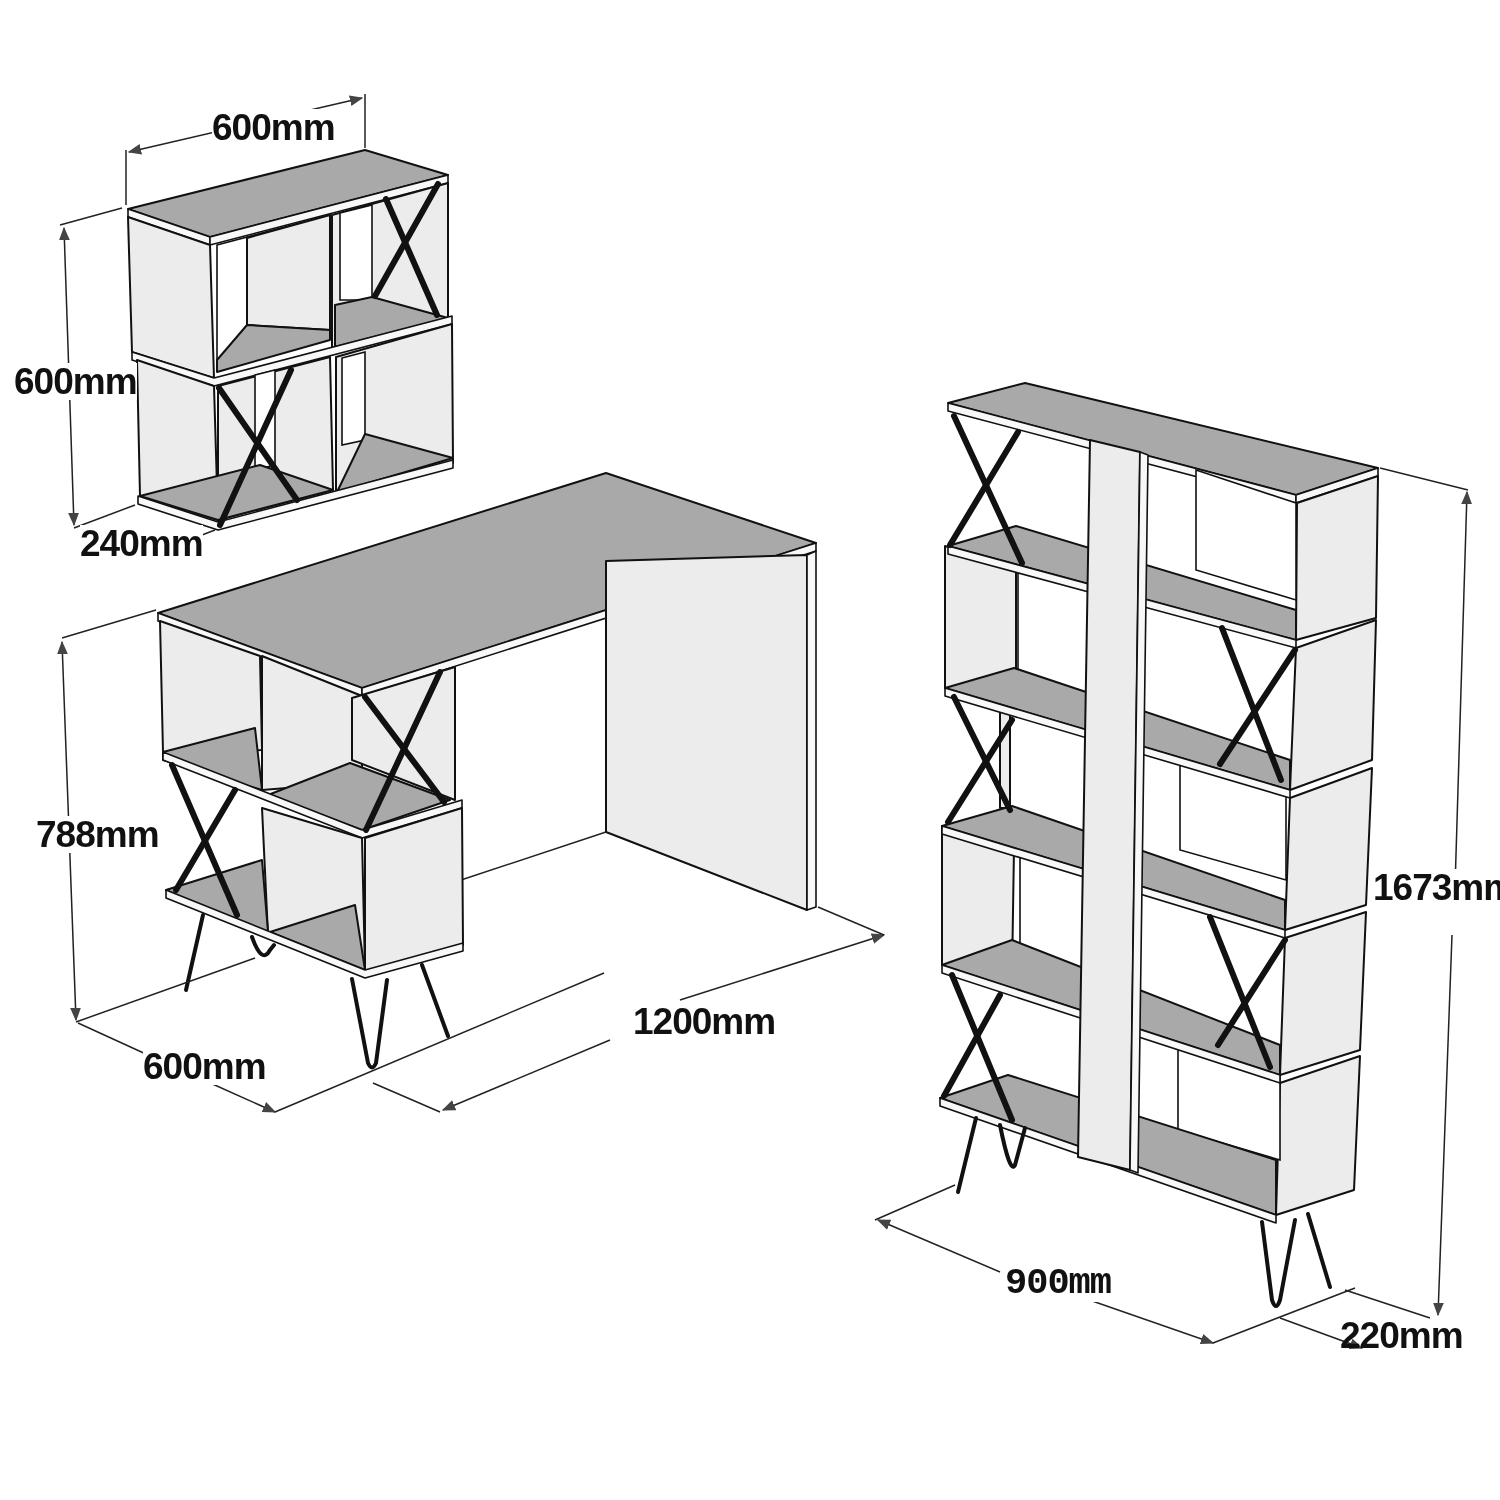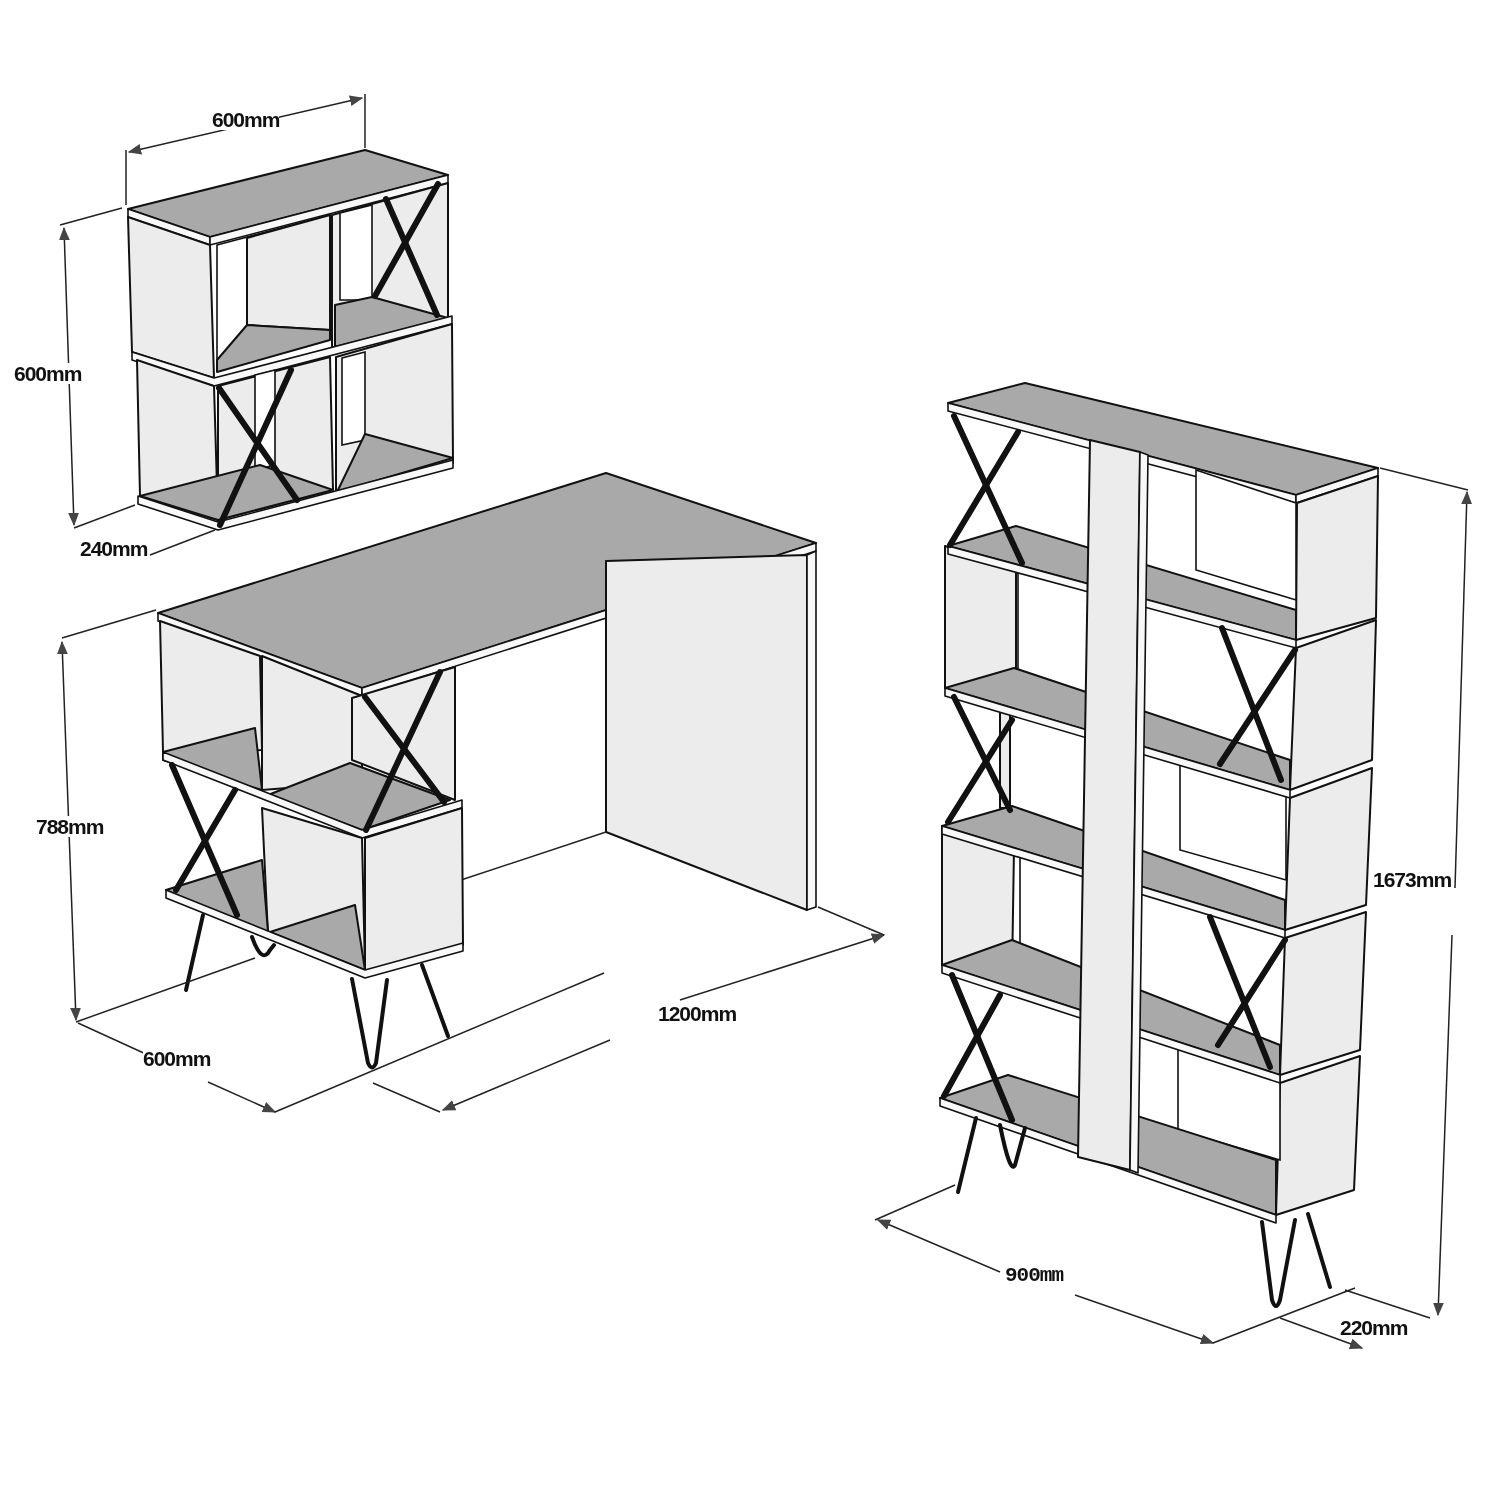--- a/index.html
+++ b/index.html
@@ -1,18 +1,18 @@
 <!DOCTYPE html>
 <html><head>
   <meta charset="utf-8">
   <style>
     html, body { margin:0; padding:0; background:#ffffff; }
     body { width:1500px; height:1500px; position:relative; overflow:hidden; font-family:"Liberation Sans", sans-serif; }
     svg { position:absolute; left:0; top:0; }
-    .label { position:absolute; font-family:"Liberation Sans", sans-serif; font-weight:bold; font-size:21px; color:#111; letter-spacing:-1px; white-space:nowrap; background:#fff; line-height:1; }
+    .label { position:absolute; font-family:"Liberation Sans", sans-serif; font-weight:bold; font-size:37px; color:#111; letter-spacing:-1px; white-space:nowrap; background:#fff; line-height:1; }
     .top { fill:#a9a9a9; stroke:#111; stroke-width:2; stroke-linejoin:round; }
     .panel { fill:#ececec; stroke:#111; stroke-width:2; stroke-linejoin:round; }
     .edge { fill:#f8f8f8; stroke:#111; stroke-width:1.6; stroke-linejoin:round; }
     .void { fill:#ffffff; stroke:#111; stroke-width:1.6; }
     .metal { stroke:#111; stroke-width:6; stroke-linecap:round; fill:none; }
     .dim { stroke:#222; stroke-width:1.5; fill:none; }
     .arrow { fill:#444; }
   </style>
 </head>
 <body>
@@ -181,21 +181,21 @@
     <line class="dim" x1="878" y1="1220" x2="1000" y2="1272" marker-start="url(#arr)"></line>
     <line class="dim" x1="1075" y1="1295" x2="1213" y2="1343" marker-end="url(#arr)"></line>
     <line class="dim" x1="1213" y1="1343" x2="1355" y2="1288"></line>
     <line class="dim" x1="1280" y1="1318" x2="1362" y2="1348" marker-end="url(#arr)"></line>
     <line class="dim" x1="1345" y1="1290" x2="1430" y2="1318"></line>
   </g>
 </svg>
 
 <div class="label" style="left:212px;top:109px;">600mm</div>
 <div class="label" style="left:14px;top:363px;">600mm</div>
-<div class="label" style="left:80px;top:538px;">240mm</div>
+<div class="label" style="left:80px;top:525px;">240mm</div>
 
 <div class="label" style="left:36px;top:816px;">788mm</div>
 <div class="label" style="left:143px;top:1048px;">600mm</div>
-<div class="label" style="left:658px;top:1003px;text-align:right;">1200mm</div>
+<div class="label" style="left:633px;top:1003px;text-align:right;">1200mm</div>
 
 <div class="label" style="left:1373px;top:869px;">1673mm</div>
 <div class="label" style="left:1005px;top:1265px;font-family:Liberation Mono, monospace;">900mm</div>
 <div class="label" style="left:1340px;top:1317px;background:transparent;">220mm</div>
 
 </body></html>

